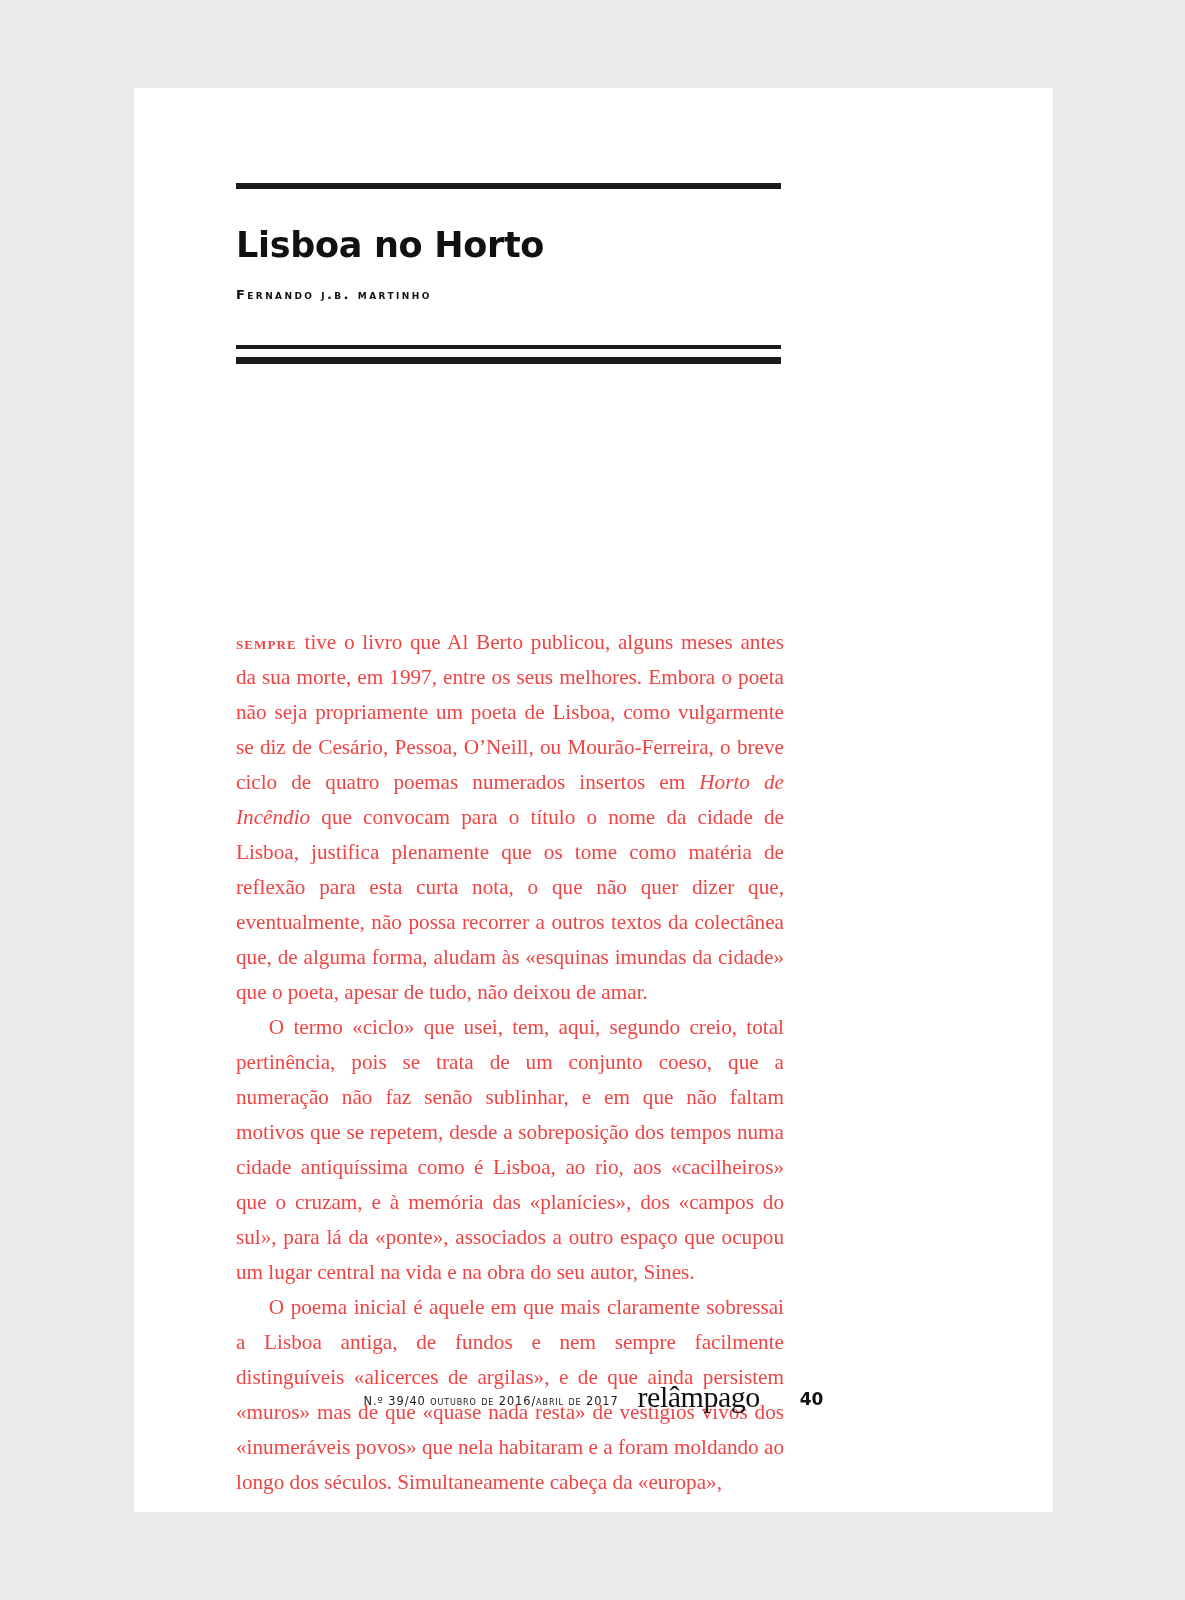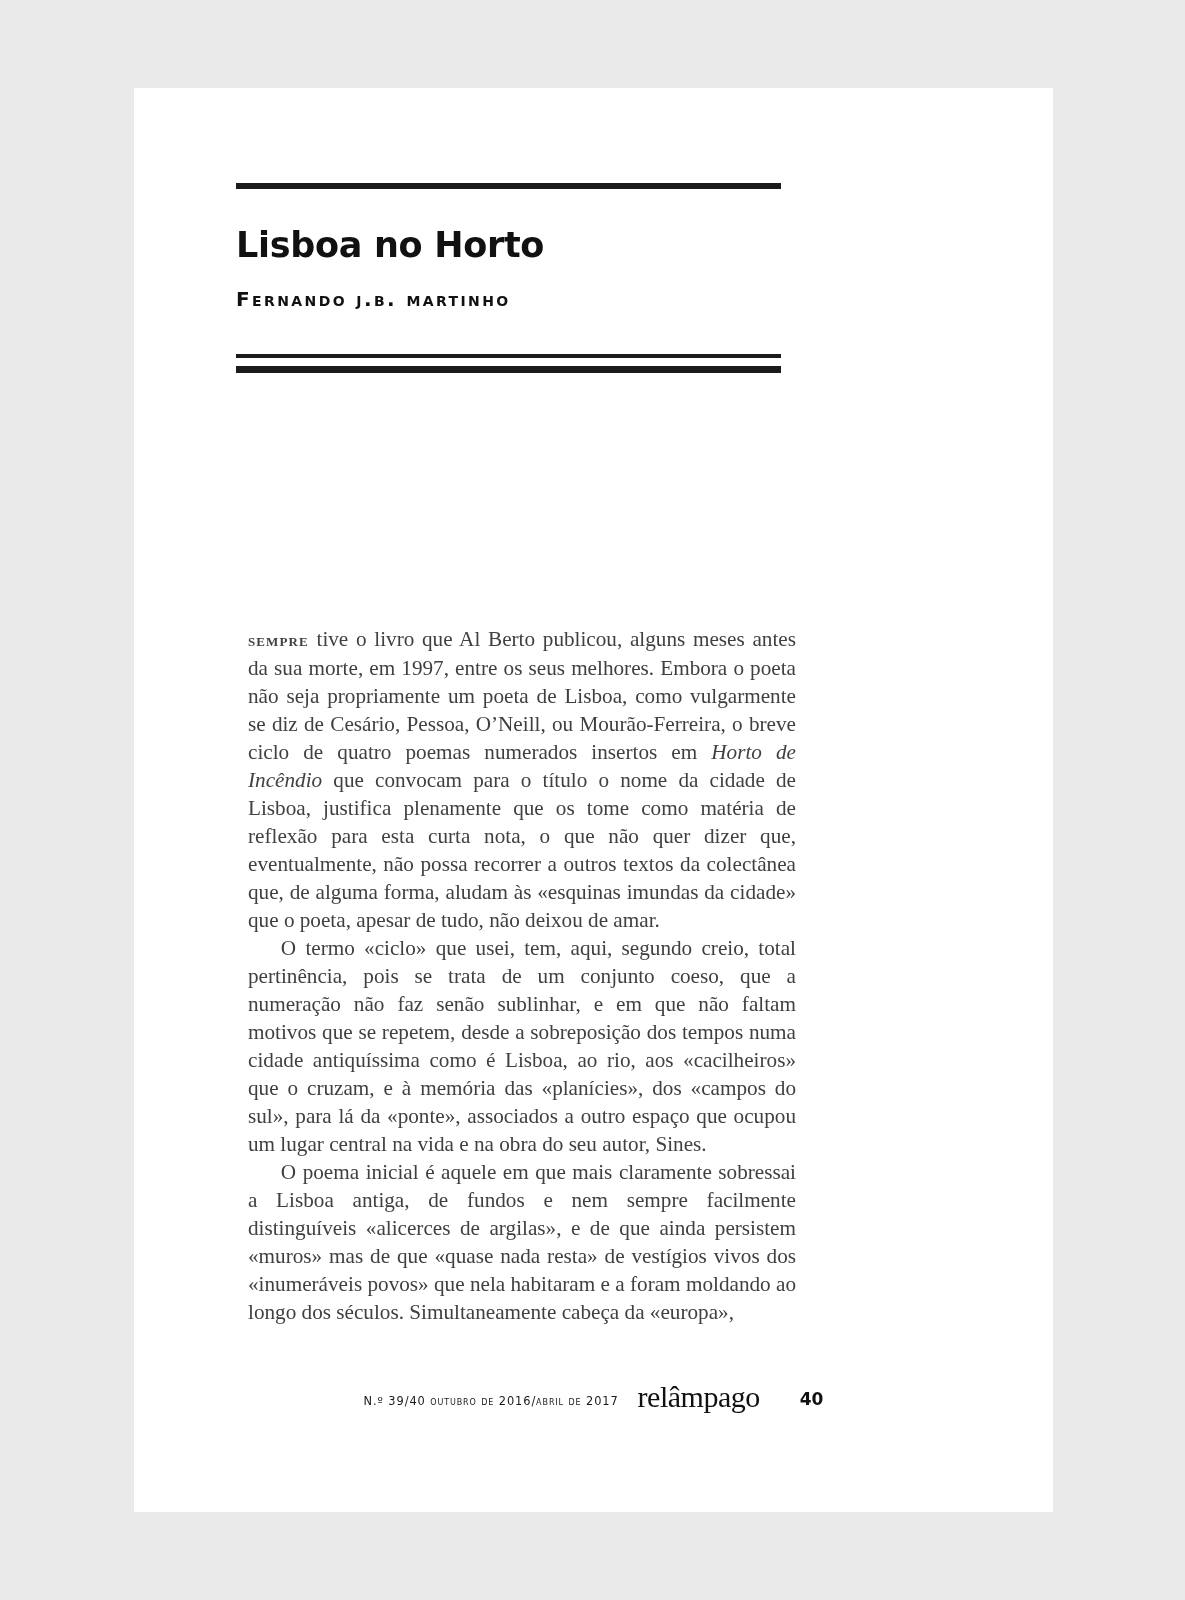--- a/index.html
+++ b/index.html
@@ -51,21 +51,21 @@
     line-height: 1.05;
     color: #111111;
     letter-spacing: -0.3px;
     margin-top: 38px;
     white-space: nowrap;
   }
 
   .article-author {
     font-family: "DejaVu Sans", sans-serif;
     font-weight: bold;
-    font-size: 20px;
+    font-size: 13px;
     color: #111111;
     letter-spacing: 2.4px;
     font-variant: small-caps;
     text-transform: lowercase;
     margin-top: 12px;
   }
   .article-author::first-letter { text-transform: uppercase; }
 
   .rule-group-bottom {
     margin-top: 43px;
@@ -83,28 +83,27 @@
     background: #1b1b1b;
     width: 100%;
   }
 
   
   .body-block {
     position: absolute;
     left: 102px;
     top: 537px;    
     width: 548px;
-    color: #404040;
+    color: #ef4444;
     font-family: "Liberation Serif", serif;
     font-size: 21.2px;
-    line-height: 28px;
+    line-height: 35px;
     text-align: justify;
     text-justify: inter-word;
     hyphens: manual;
-    margin-left: 12px;
   }
 
   .body-block p {
     margin: 0;
     text-indent: 1.55em;
   }
   .body-block p.first {
     text-indent: 0;
   }
 

